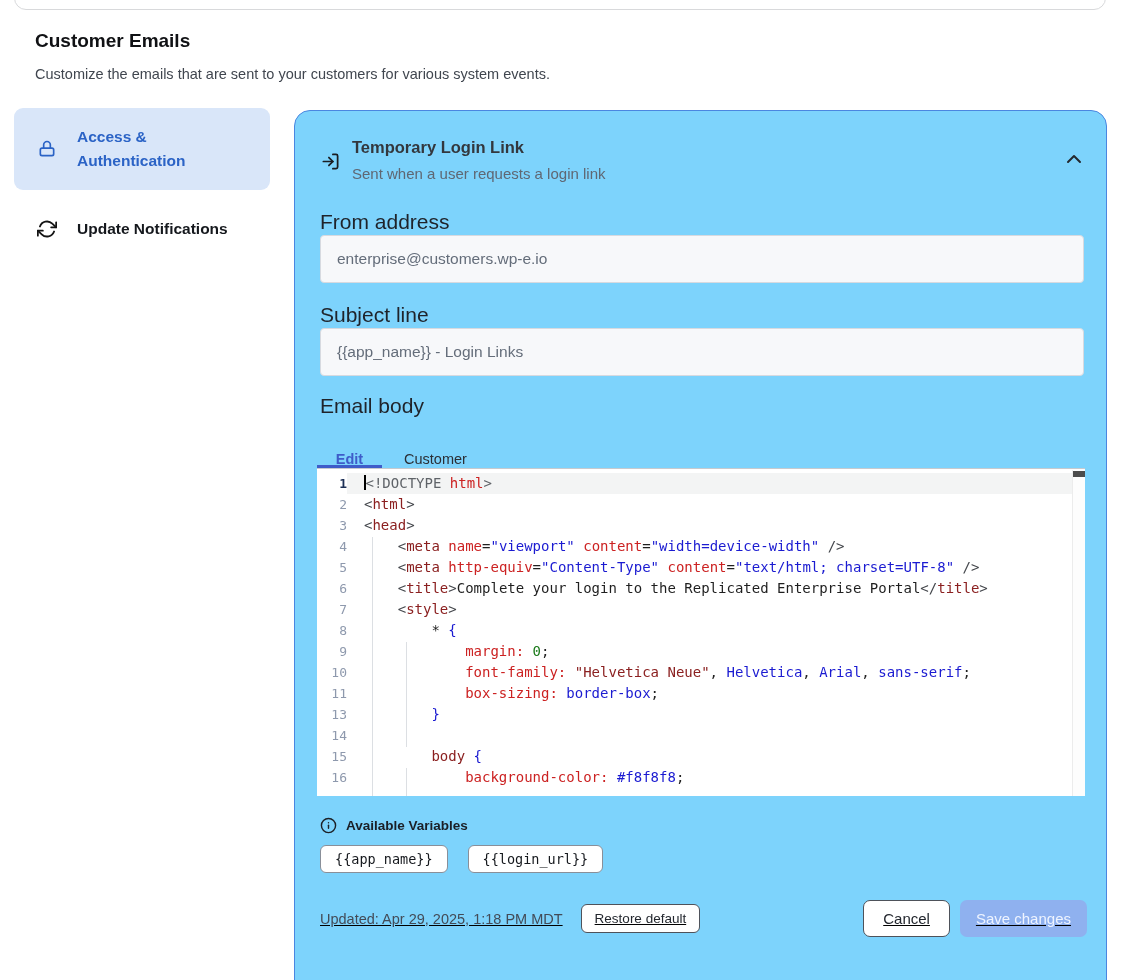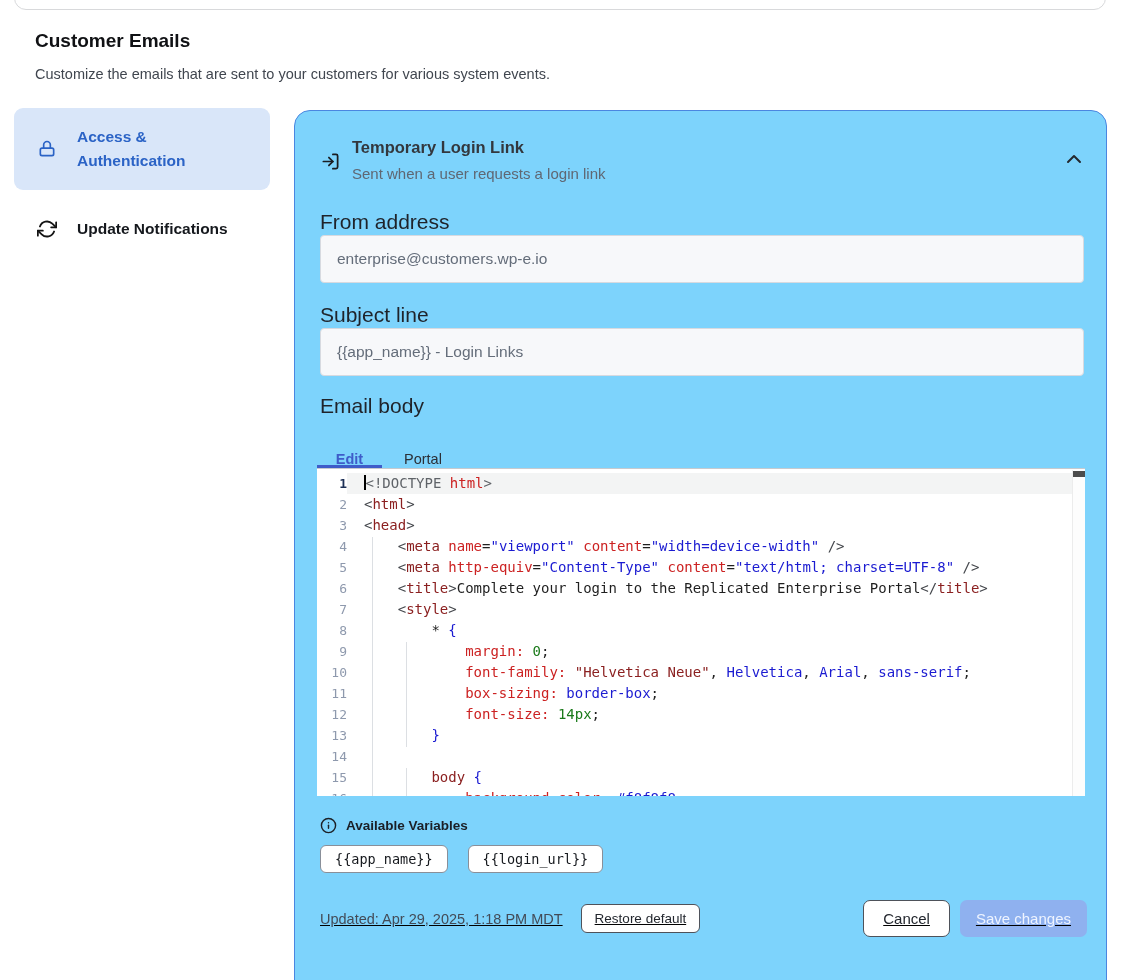--- a/index.html
+++ b/index.html
@@ -135,21 +135,21 @@
     <div class="fld-label lbl-from">From address</div>
     <input class="txt-input inp-from" type="text" value="enterprise@customers.wp-e.io" style="">
 
     <div class="fld-label lbl-subject">Subject line</div>
     <input class="txt-input inp-subject" type="text" value="{{app_name}} - Login Links" style="">
 
     <div class="fld-label lbl-body">Email body</div>
 
     <div class="tabs">
       <button class="tab tab-edit">Edit</button>
-      <button class="tab tab-preview">Portal</button>
+      <button class="tab tab-preview">Customer</button>
     </div>
     <div class="tab-underline"></div>
 
     <div class="editor">
       <div class="cm-lines">
           <div class="cm-line active">
             <span class="cm-gutter">1</span>
             <span class="cm-code"><span class="cm-caret"></span><span style="color: rgb(95, 99, 104);">&lt;!DOCTYPE </span><span style="color: rgb(204, 34, 34);">html</span><span style="color: rgb(95, 99, 104);">&gt;</span></span>
           </div>
           <div class="cm-line">
@@ -184,24 +184,20 @@
             <span class="cm-gutter">9</span>
             <span class="cm-code"><span style="color: rgb(31, 31, 31);">            </span><span style="color: rgb(204, 34, 34);">margin:</span><span style="color: rgb(31, 31, 31);"> </span><span style="color: rgb(26, 122, 26);">0</span><span style="color: rgb(31, 31, 31);">;</span></span>
           </div>
           <div class="cm-line">
             <span class="cm-gutter">10</span>
             <span class="cm-code"><span style="color: rgb(31, 31, 31);">            </span><span style="color: rgb(204, 34, 34);">font-family:</span><span style="color: rgb(31, 31, 31);"> </span><span style="color: rgb(139, 32, 32);">"Helvetica Neue"</span><span style="color: rgb(31, 31, 31);">, </span><span style="color: rgb(27, 27, 209);">Helvetica</span><span style="color: rgb(31, 31, 31);">, </span><span style="color: rgb(27, 27, 209);">Arial</span><span style="color: rgb(31, 31, 31);">, </span><span style="color: rgb(27, 27, 209);">sans-serif</span><span style="color: rgb(31, 31, 31);">;</span></span>
           </div>
           <div class="cm-line">
             <span class="cm-gutter">11</span>
             <span class="cm-code"><span style="color: rgb(31, 31, 31);">            </span><span style="color: rgb(204, 34, 34);">box-sizing:</span><span style="color: rgb(31, 31, 31);"> </span><span style="color: rgb(27, 27, 209);">border-box</span><span style="color: rgb(31, 31, 31);">;</span></span>
-          </div>
-          <div class="cm-line">
-            <span class="cm-gutter">12</span>
-            <span class="cm-code"><span style="color: rgb(31, 31, 31);">            </span><span style="color: rgb(204, 34, 34);">font-size:</span><span style="color: rgb(31, 31, 31);"> </span><span style="color: rgb(26, 122, 26);">14px</span><span style="color: rgb(31, 31, 31);">;</span></span>
           </div>
           <div class="cm-line">
             <span class="cm-gutter">13</span>
             <span class="cm-code"><span style="color: rgb(31, 31, 31);">        </span><span style="color: rgb(27, 27, 209);">}</span></span>
           </div>
           <div class="cm-line">
             <span class="cm-gutter">14</span>
             <span class="cm-code"></span>
           </div>
           <div class="cm-line">

